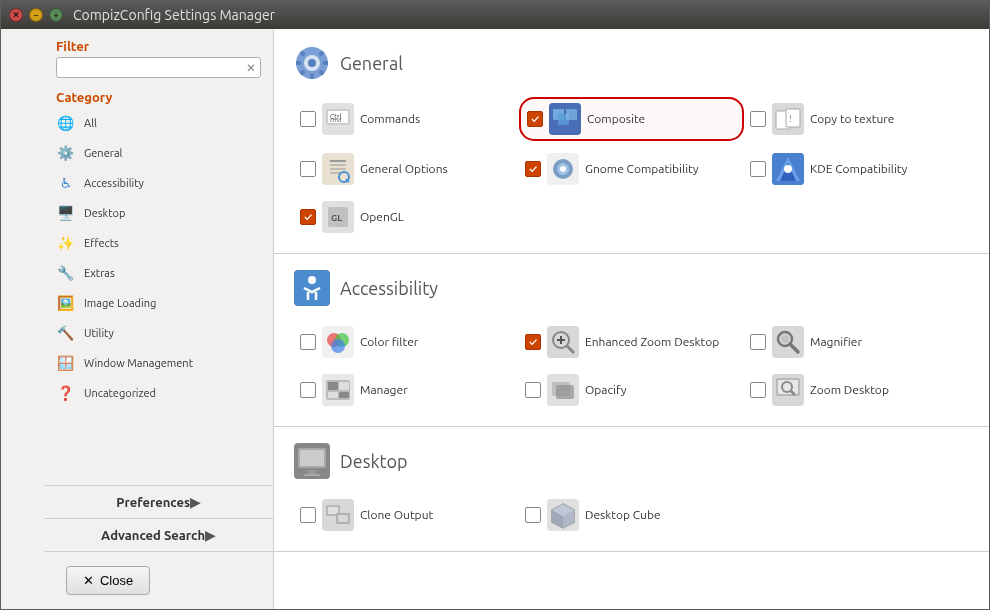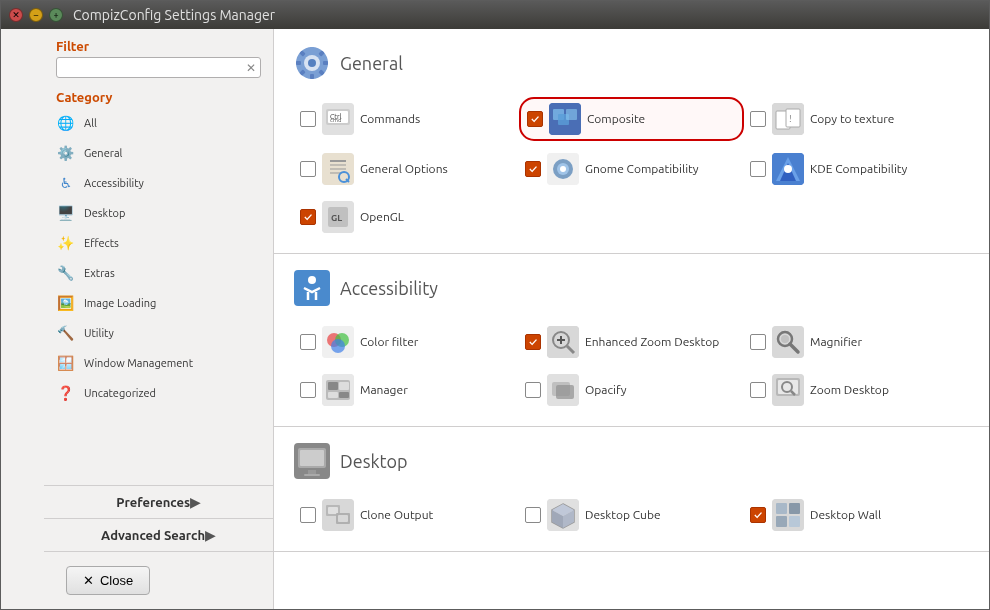--- a/index.html
+++ b/index.html
@@ -582,31 +582,18 @@
                   <rect width="32" height="32" fill="#e0e0e0" rx="3"></rect>
                   <polygon points="16,5 27,11 27,23 16,29 5,23 5,11" fill="none" stroke="#999" stroke-width="1.5"></polygon>
                   <polygon points="16,5 27,11 16,17 5,11" fill="#c0c8d8"></polygon>
                   <polygon points="5,11 16,17 16,29 5,23" fill="#a0a8b8"></polygon>
                   <polygon points="27,11 27,23 16,29 16,17" fill="#b0b8c8"></polygon>
                 </svg>
             </div>
             <span class="plugin-name">Desktop Cube</span>
           </div>
 
-          <div class="plugin-item">
-            <div class="plugin-checkbox checked"></div>
-            <div class="plugin-icon icon-desktop-wall">
-              <svg width="32" height="32" viewBox="0 0 32 32">
-                  <rect width="32" height="32" fill="#d8d8d8" rx="3"></rect>
-                  <rect x="4" y="4" width="11" height="11" rx="1" fill="#a8b8c8"></rect>
-                  <rect x="17" y="4" width="11" height="11" rx="1" fill="#8898a8"></rect>
-                  <rect x="4" y="17" width="11" height="11" rx="1" fill="#98a8b8"></rect>
-                  <rect x="17" y="17" width="11" height="11" rx="1" fill="#b8c8d8"></rect>
-                </svg>
-            </div>
-            <span class="plugin-name">Desktop Wall</span>
-          </div>
         </div>
       </div>
 
     </div>
   </div>
 </div>
 
 </body></html>

